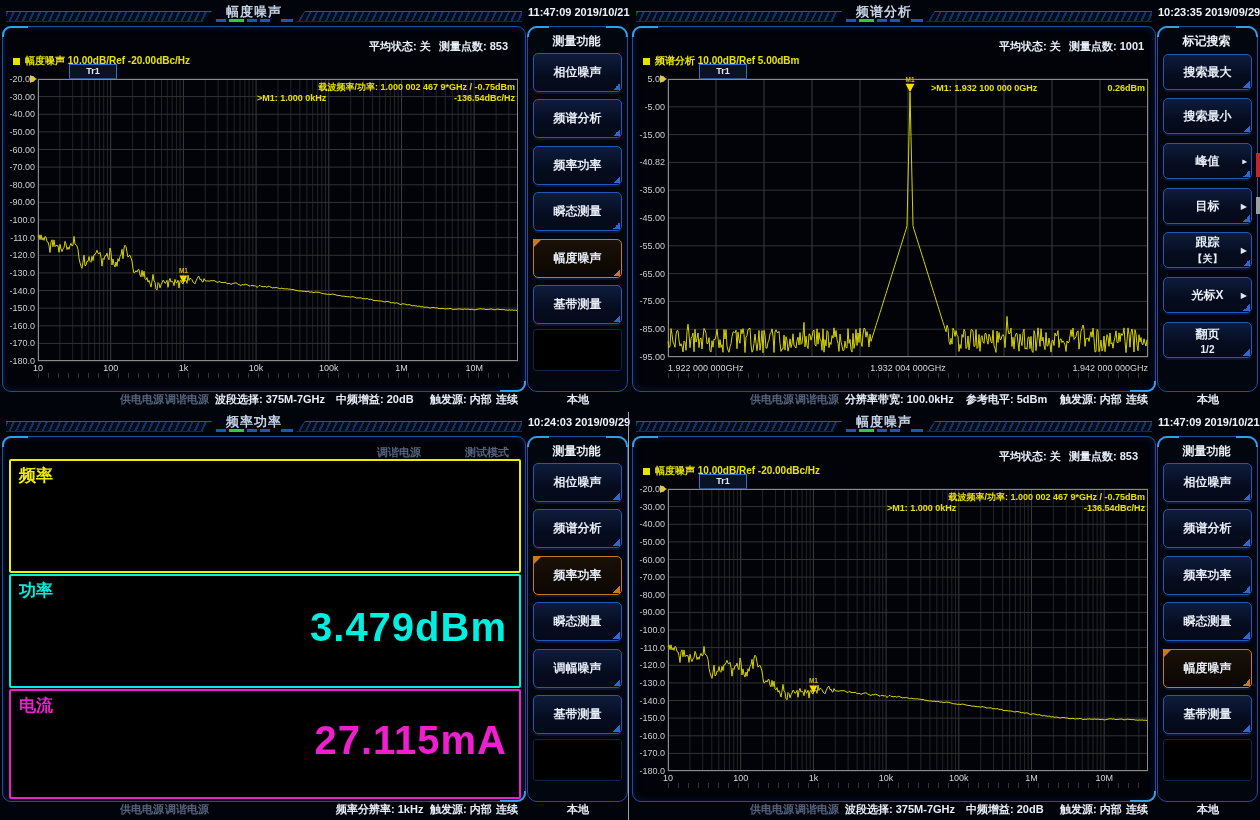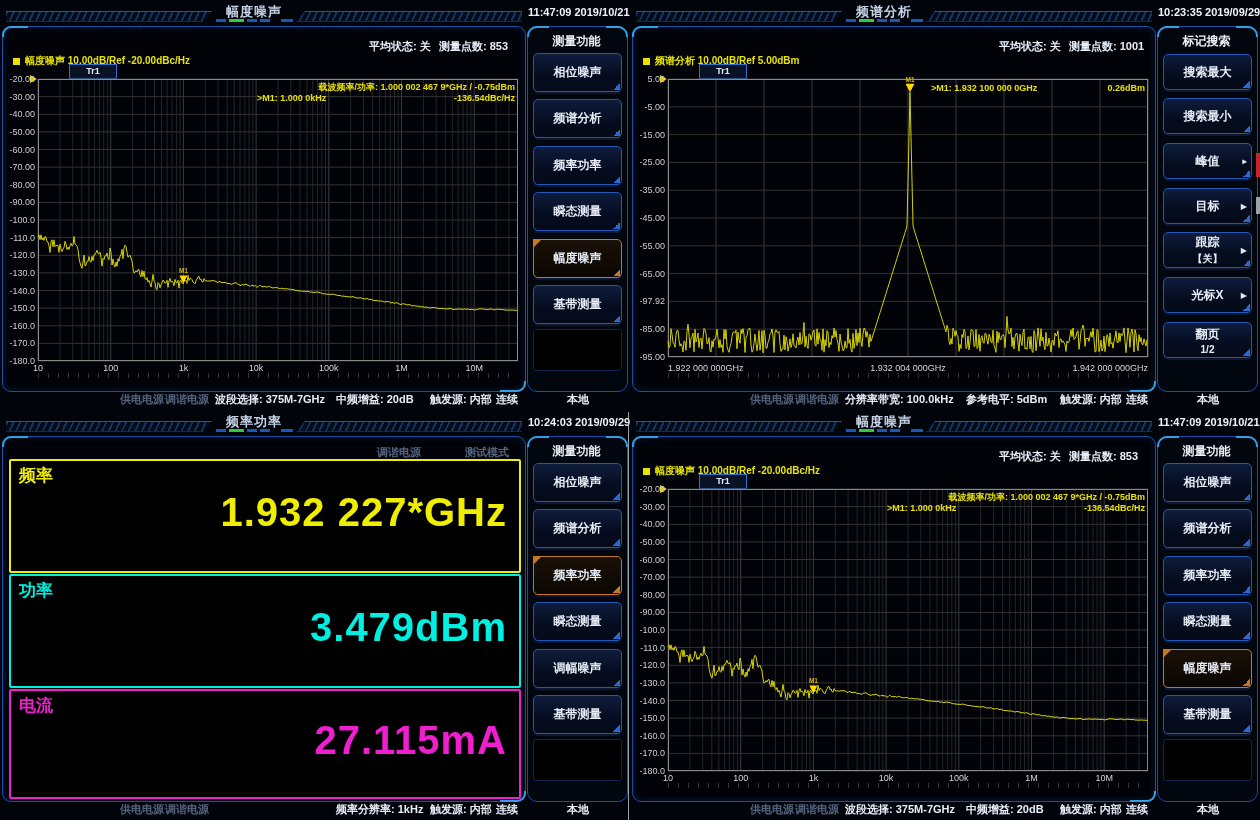--- a/index.html
+++ b/index.html
@@ -188,26 +188,26 @@
     <div class="trl">
         <span class="sq"></span>
         <span>频谱分析 10.00dB/Ref 5.00dBm</span>
       </div>
     <div class="trtag">Tr1</div>
     <div class="refarrow"></div>
     <div id="yt-tr">
         <div class="yt" style="top: 47px;">5.00</div>
         <div class="yt" style="top: 74.8px;">-5.00</div>
         <div class="yt" style="top: 102.6px;">-15.00</div>
-        <div class="yt" style="top: 130.4px;">-25.00</div>
+        <div class="yt" style="top: 130.4px;">-40.82</div>
         <div class="yt" style="top: 158.2px;">-35.00</div>
         <div class="yt" style="top: 186px;">-45.00</div>
         <div class="yt" style="top: 213.8px;">-55.00</div>
         <div class="yt" style="top: 241.6px;">-65.00</div>
-        <div class="yt" style="top: 269.4px;">-97.92</div>
+        <div class="yt" style="top: 269.4px;">-75.00</div>
         <div class="yt" style="top: 297.2px;">-85.00</div>
         <div class="yt" style="top: 325px;">-95.00</div>
       </div>
     <div class="plotbox" id="plot-tr">
         <svg width="480" height="278" viewBox="0 0 480 278">
      <path d="M0.0 0V278M48.0 0V278M96.0 0V278M144.0 0V278M192.0 0V278M240.0 0V278M288.0 0V278M336.0 0V278M384.0 0V278M432.0 0V278M480.0 0V278" stroke="#3c3c3c" fill="none"></path>
      <path d="M0 0.0H480M0 27.8H480M0 55.6H480M0 83.4H480M0 111.2H480M0 139.0H480M0 166.8H480M0 194.6H480M0 222.4H480M0 250.2H480M0 278.0H480" stroke="#333" fill="none"></path>
      <rect x="0.5" y="0.5" width="479" height="277" stroke="#8a8a8a" fill="none"></rect>
      <path d="M0 262.5L1 268.5L2 267.0L3 249.6L4 255.3L5 263.0L6 265.0L7 268.3L8 255.3L9 251.6L10 251.7L11 261.2L12 267.1L13 264.7L14 267.4L15 273.0L16 261.9L17 262.9L18 271.3L19 252.3L20 245.2L21 255.2L22 268.7L23 259.7L24 257.7L25 254.1L26 272.8L27 250.3L28 263.1L29 259.6L30 254.0L31 268.6L32 260.2L33 258.9L34 270.0L35 258.8L36 249.4L37 251.0L38 254.3L39 264.8L40 264.3L41 258.7L42 272.3L43 273.0L44 261.7L45 268.2L46 260.1L47 260.6L48 256.9L49 250.1L50 259.2L51 268.8L52 260.6L53 268.5L54 265.7L55 273.3L56 250.4L57 260.0L58 250.6L59 267.1L60 271.1L61 273.3L62 267.8L63 264.6L64 257.5L65 253.2L66 252.8L67 253.8L68 251.2L69 269.7L70 253.2L71 260.7L72 264.3L73 250.4L74 254.8L75 249.6L76 255.2L77 273.5L78 258.0L79 256.7L80 250.6L81 249.7L82 249.3L83 266.0L84 273.2L85 271.1L86 264.4L87 255.1L88 264.0L89 271.7L90 263.6L91 251.5L92 271.2L93 263.4L94 251.6L95 273.8L96 251.3L97 256.3L98 269.2L99 269.1L100 263.2L101 261.1L102 254.9L103 253.7L104 249.9L105 257.0L106 273.5L107 253.0L108 250.8L109 253.2L110 253.8L111 252.4L112 264.6L113 272.4L114 269.9L115 270.0L116 256.1L117 271.1L118 257.7L119 261.7L120 272.2L121 267.5L122 259.8L123 268.6L124 264.8L125 254.8L126 266.7L127 267.3L128 269.0L129 261.6L130 258.2L131 265.9L132 253.5L133 265.4L134 264.3L135 255.9L136 243.4L137 267.9L138 257.2L139 266.3L140 269.5L141 254.9L142 255.4L143 261.2L144 257.9L145 252.1L146 251.0L147 265.9L148 267.2L149 249.8L150 265.2L151 253.5L152 260.6L153 261.2L154 271.3L155 249.8L156 273.2L157 260.7L158 266.8L159 251.6L160 252.9L161 268.6L162 263.2L163 265.5L164 256.6L165 259.2L166 248.9L167 258.0L168 251.5L169 260.7L170 264.1L171 272.4L172 255.0L173 262.9L174 267.0L175 271.8L176 270.9L177 262.2L178 268.7L179 268.8L180 249.6L181 264.4L182 260.4L183 270.6L184 273.1L185 254.4L186 269.4L187 263.8L188 250.4L189 266.5L190 253.9L191 263.5L192 249.2L193 263.0L194 267.5L195 255.2L196 249.1L197 249.9L198 258.2L199 252.5L200 257.9L201 268.1L202 255.3L203 262.4L204 259.2L205 256.0L206 252.8L207 249.6L208 246.4L209 243.3L210 240.1L211 236.9L212 233.7L213 230.5L214 227.3L215 224.1L216 220.9L217 217.7L218 214.5L219 211.3L220 208.1L221 204.9L222 201.7L223 198.5L224 195.3L225 192.1L226 188.9L227 185.7L228 182.5L229 179.3L230 176.1L231 172.9L232 169.7L233 166.5L234 163.3L235 160.1L236 156.9L237 153.7L238 150.5L239 146.6L240 102.1L241 57.7L242 13.2L243 57.7L244 102.1L245 146.6L246 150.5L247 153.7L248 156.9L249 160.1L250 163.3L251 166.5L252 169.7L253 172.9L254 176.1L255 179.3L256 182.5L257 185.7L258 188.9L259 192.1L260 195.3L261 198.5L262 201.7L263 204.9L264 208.1L265 211.3L266 214.5L267 217.7L268 220.9L269 224.1L270 227.3L271 230.5L272 233.7L273 236.9L274 240.1L275 243.3L276 246.4L277 249.6L278 252.8L279 246.3L280 249.2L281 262.4L282 265.6L283 259.4L284 265.1L285 249.2L286 251.6L287 257.4L288 251.6L289 256.3L290 257.2L291 272.4L292 265.4L293 269.5L294 255.5L295 258.4L296 250.3L297 252.5L298 269.5L299 267.9L300 256.9L301 270.9L302 263.1L303 250.8L304 250.7L305 252.0L306 267.5L307 266.9L308 250.5L309 269.5L310 268.3L311 255.5L312 272.3L313 258.8L314 256.7L315 263.0L316 264.4L317 254.4L318 254.5L319 261.4L320 265.2L321 255.3L322 257.7L323 262.8L324 264.1L325 251.2L326 266.6L327 269.3L328 273.4L329 252.1L330 263.5L331 253.5L332 260.4L333 260.7L334 256.8L335 255.5L336 257.6L337 268.6L338 254.7L339 237.4L340 250.8L341 255.0L342 254.1L343 249.1L344 267.5L345 258.3L346 269.8L347 258.2L348 254.6L349 254.5L350 263.5L351 272.2L352 255.2L353 262.4L354 266.6L355 253.4L356 250.1L357 270.1L358 268.8L359 270.3L360 258.4L361 257.9L362 269.7L363 257.4L364 272.0L365 273.5L366 251.6L367 255.6L368 271.7L369 261.3L370 248.9L371 258.4L372 267.3L373 249.7L374 262.0L375 258.1L376 266.5L377 270.6L378 253.4L379 267.1L380 266.6L381 259.1L382 265.4L383 273.1L384 261.5L385 261.3L386 266.5L387 254.0L388 256.8L389 256.1L390 251.6L391 268.6L392 260.1L393 260.0L394 263.5L395 261.8L396 263.6L397 265.8L398 272.5L399 262.0L400 263.9L401 262.9L402 257.0L403 250.8L404 257.6L405 249.0L406 260.5L407 259.1L408 257.6L409 252.9L410 251.8L411 270.2L412 262.6L413 252.2L414 249.6L415 246.0L416 250.4L417 267.4L418 259.3L419 260.0L420 258.9L421 262.4L422 257.2L423 252.7L424 258.2L425 249.1L426 259.9L427 273.0L428 272.5L429 250.6L430 251.3L431 272.7L432 268.1L433 261.1L434 272.1L435 269.6L436 257.1L437 272.7L438 263.6L439 255.7L440 258.1L441 267.4L442 254.0L443 265.0L444 263.6L445 269.2L446 262.3L447 258.1L448 251.8L449 263.2L450 264.0L451 253.8L452 262.6L453 254.5L454 256.6L455 254.8L456 248.9L457 262.2L458 273.6L459 262.1L460 248.9L461 255.5L462 268.2L463 253.3L464 250.0L465 256.9L466 273.0L467 250.7L468 255.1L469 265.9L470 271.7L471 255.7L472 262.8L473 258.5L474 265.1L475 265.7L476 259.8L477 264.0L478 267.1L479 260.6" stroke="#d6d200" stroke-width="1" fill="none"></path>
      <polygon points="242,13.2 237.5,4.7 246.5,4.7" fill="#ffd900"></polygon>
@@ -279,21 +279,20 @@
       </div>
     <div class="hatch hr"></div>
     <div class="clock">10:24:03  2019/09/29</div>
   </div>
   <div class="panel">
     <div class="dimlab" style="left:374px">调谐电源</div>
     <div class="dimlab" style="left:462px">测试模式</div>
     <div id="readouts-bl">
         <div class="robox" style="top: 22px; height: 110px; border-color: rgb(240, 238, 0);">
           <div class="rolabel" style="color: rgb(240, 238, 0);">频率</div>
-          <div class="rovalue" style="color: rgb(240, 238, 0); top: 29px;">1.932 227*GHz</div>
         </div>
         <div class="robox" style="top: 137px; height: 110px; border-color: rgb(0, 239, 224);">
           <div class="rolabel" style="color: rgb(0, 239, 224);">功率</div>
           <div class="rovalue" style="color: rgb(0, 239, 224); top: 29px;">3.479dBm</div>
         </div>
         <div class="robox" style="top: 252px; height: 106px; border-color: rgb(239, 31, 208);">
           <div class="rolabel" style="color: rgb(239, 31, 208);">电流</div>
           <div class="rovalue" style="color: rgb(239, 31, 208); top: 27px;">27.115mA</div>
         </div>
       </div>

